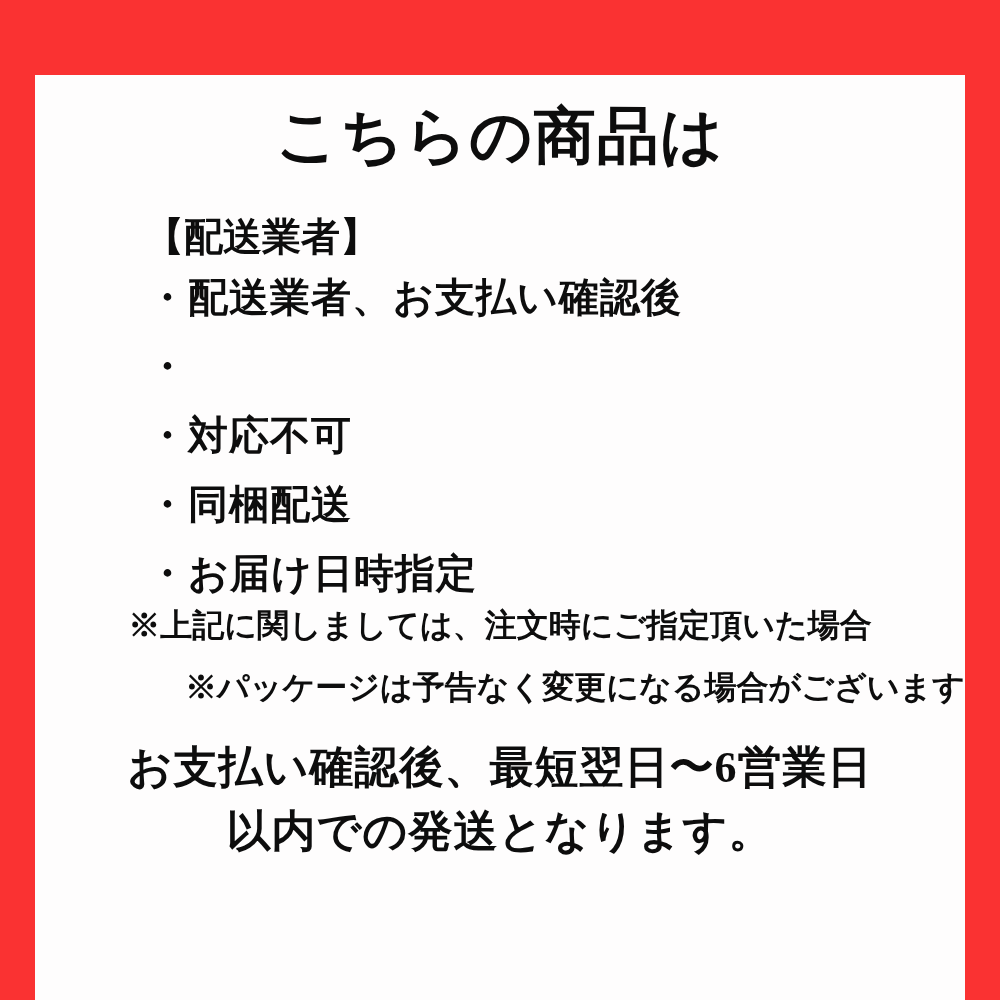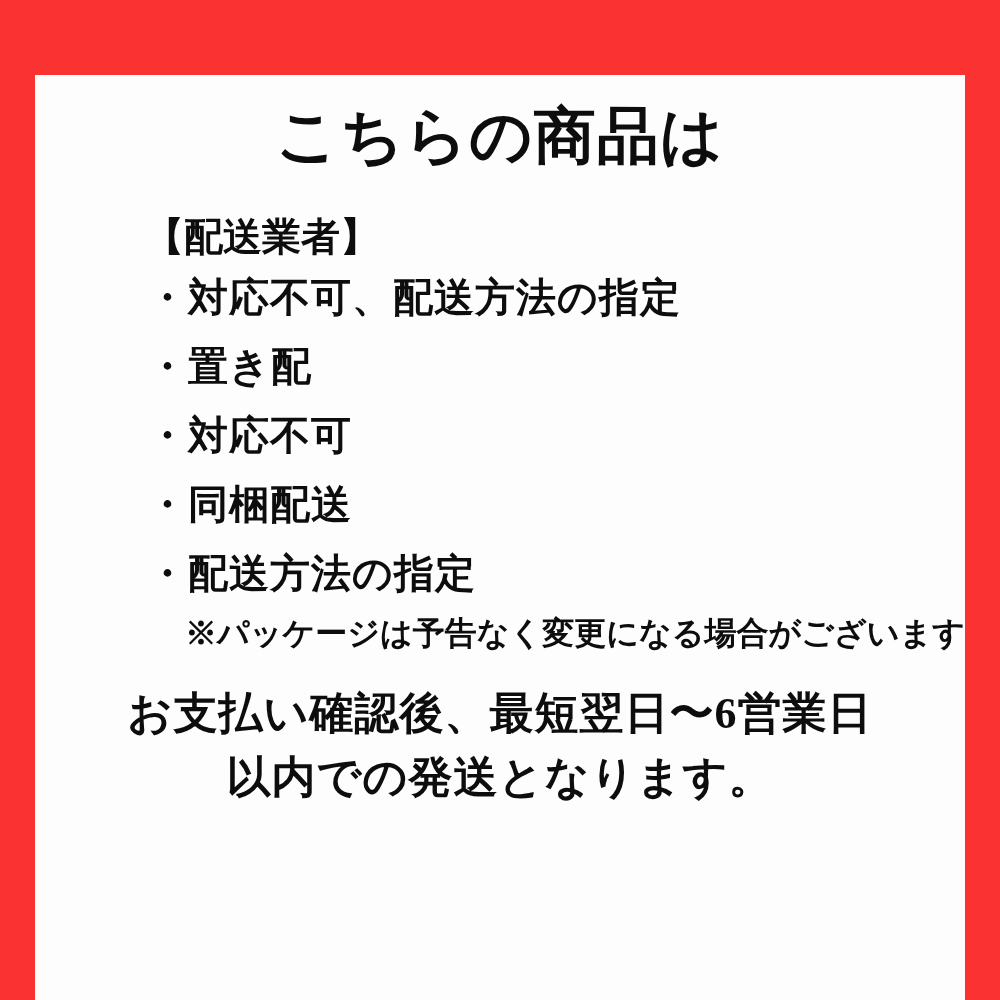--- a/index.html
+++ b/index.html
@@ -79,41 +79,41 @@
 
     <h1 class="title">
       <span>こちらの商品は</span>
     </h1>
 
     <div class="heading">【配送業者】</div>
 
     <ul class="list">
         <li>
           <span>・</span>
-          <span>対応不可、配送方法の指定</span>
+          <span>配送業者、お支払い確認後</span>
         </li>
         <li>
           <span>・</span>
-          <span>置き配</span>
         </li>
         <li>
           <span>・</span>
           <span>対応不可</span>
         </li>
         <li>
           <span>・</span>
           <span>同梱配送</span>
         </li>
         <li>
           <span>・</span>
-          <span>配送方法の指定</span>
+          <span>お届け日時指定</span>
         </li>
       </ul>
 
     <p class="note">
+      <span>※上記に関しましては、注文時にご指定頂いた場合</span>
     </p>
 
     <p class="note second">※パッケージは予告なく変更になる場合がございます</p>
 
     <p class="footer">
       <span>お支払い確認後、最短翌日〜6営業日</span>
       <span>以内での発送となります。</span>
     </p>
 
   </div>

